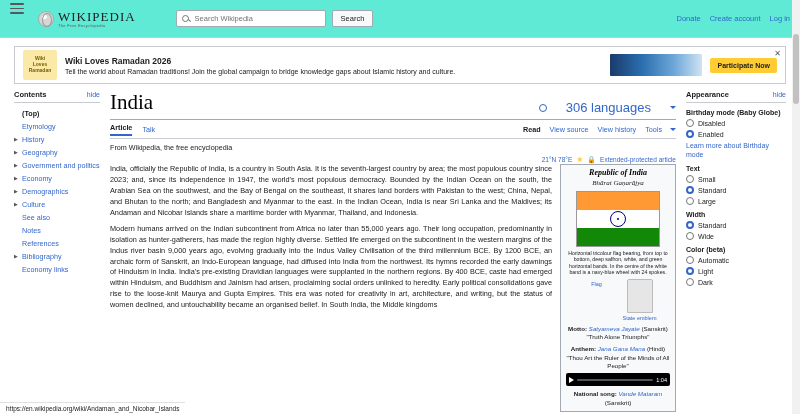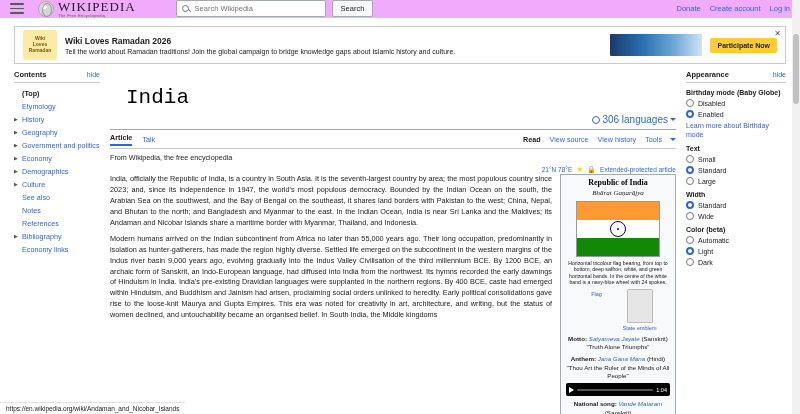--- a/index.html
+++ b/index.html
@@ -7,22 +7,22 @@
   body {
     width:800px; height:414px;
     font-family:"Liberation Sans", sans-serif;
     font-size:8px; color:#202122; background:#fff;
     overflow:hidden; position:relative;
   }
   a, .lnk { color:#3366cc; text-decoration:none; }
 
   
   .hdr {
-    height:18px; border-bottom:1px solid #c8ccd1; display:flex; 
-    padding:0 10px; background:#f0abfc;
+    height:38px; border-bottom:1px solid #c8ccd1; display:flex; 
+    padding:0 10px; background:#5eead4;
   }
   .hamburger { width:14px; margin-right:14px; cursor:pointer; }
   .hamburger span { display:block; height:1.5px; background:#54595d; margin:3px 0; border-radius:1px; }
   .logo-wrap { display:flex; align-items:center; gap:4px; }
   .globe {
     width:16px; height:16px; border-radius:50%;
     background:radial-gradient(circle at 40% 35%, #fff 0 18%, #d6d6d6 19% 100%);
     border:1px solid #aaa; position:relative;
   }
   .globe:after{
@@ -84,22 +84,22 @@
   
   .toc-head { display:flex; align-items:center; font-size:7.5px; font-weight:bold; color:#202122; }
   .toc-head .hide { margin-left:auto; font-weight:normal; color:#3366cc; font-size:7px; cursor:pointer; }
   .toc-rule { border-bottom:1px solid #c8ccd1; margin:3px 0 4px 0; }
   .toc-item { font-size:7.2px; color:#3366cc; padding:2px 0 2px 8px; position:relative; cursor:pointer; }
   .toc-item.top { color:#202122; font-weight:bold; }
   .toc-item .arr { position:absolute; left:0; top:3px; font-size:5px; color:#54595d; }
 
   
   .title-row { display:flex; align-items:flex-end; }
-  h1.title { font-family:Liberation Mono, monospace; font-weight:normal; font-size:21px; margin:16px; color:#000; }
-  .langs { margin-left:auto; display:flex; align-items:center; gap:2px; font-size:10px; color:#3366cc; cursor:pointer; }
+  h1.title { font-family:Liberation Serif, serif; font-weight:normal; font-size:21px; margin:0; color:#000; }
+  .langs { margin-left:auto; display:flex; align-items:center; gap:19px; font-size:13px; color:#3366cc; cursor:pointer; }
   .langs .gl { width:8px; height:8px; border:1px solid #3366cc; border-radius:50%; }
   .title-rule { border-bottom:1px solid #a2a9b1; margin:4px 0 0 0; }
 
   .tabs-row { display:flex; align-items:center; font-size:7.2px; padding:3px 0 2px 0; }
   .tab { margin-right:10px; color:#3366cc; cursor:pointer; }
   .tab.active { color:#202122; font-weight:bold; border-bottom:2px solid #36c; padding-bottom:2px; }
   .tabs-right { margin-left:auto; display:flex; gap:9px; align-items:center; color:#3366cc; }
   .tabs-right .active2 { color:#202122; font-weight:bold; }
   .tools { display:flex; align-items:center; gap:8px; cursor:pointer; }
   .caret { width:0;height:0;border-left:3px solid transparent;border-right:3px solid transparent;border-top:3px solid #3366cc; }
@@ -114,21 +114,21 @@
 
   .content-cols { display:flex; gap:8px; }
   .prose { flex:1 1 auto; font-size:7.3px; line-height:1.5; text-align:justify; }
   .prose p { margin:0 0 5px 0; }
 
   
   .infobox {
     width:116px; flex:0 0 116px; border:1px solid #a2a9b1; background:#f8f9fa;
     font-size:6.2px; text-align:center; padding:3px 3px 4px 3px;
   }
-  .ib-title { font-weight:bold; font-size:8px; font-family:"Liberation Serif", serif; color:#000; line-height:1.2; }
+  .ib-title { font-weight:bold; font-size:8px; font-family:"Liberation Serif", serif; color:#000; line-height:1.2;font-style:italic; }
   .ib-sub { font-style:italic; font-size:7px; font-family:"Liberation Serif", serif; margin-top:1px; }
   .flag {
     width:84px; height:56px; margin:4px auto 0 auto; position:relative;
     background:linear-gradient(to bottom,#ff9933 0 33.3%, #ffffff 33.3% 66.6%, #138808 66.6% 100%);
     border:1px solid #999;
   }
   .chakra {
     position:absolute; left:50%; top:50%; width:16px; height:16px; margin:-8px 0 0 -8px;
     border:1px solid #000080; border-radius:50%;
   }

